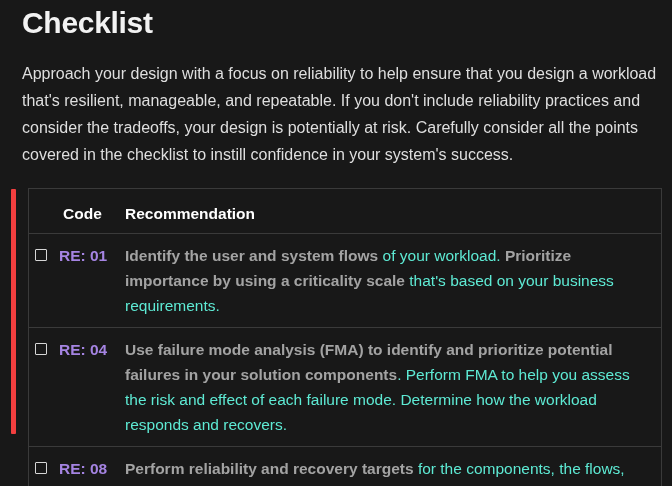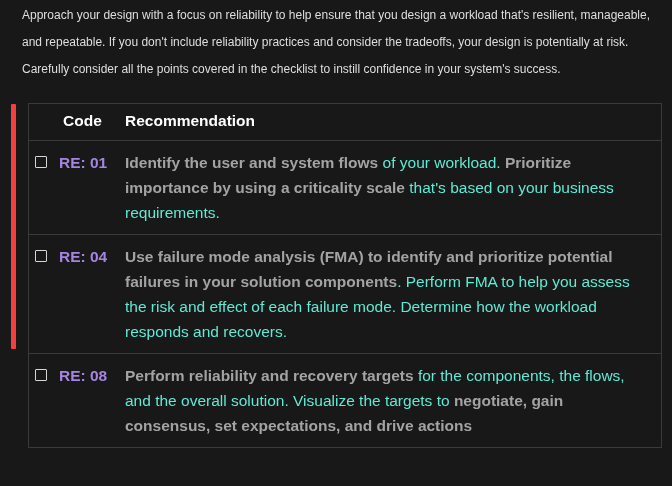--- a/index.html
+++ b/index.html
@@ -21,21 +21,21 @@
     margin: 4px 0 20px 0;
     font-size: 30px;
     line-height: 34px;
     font-weight: 700;
     letter-spacing: -0.3px;
     color: #f2f2f2;
   }
   p.intro {
     margin: 0 0 20px 0;
     max-width: 638px;
-    font-size: 12px;
+    font-size: 16px;
     line-height: 27px;
     color: #dfdfdf;
   }
   .table-region {
     position: relative;
   }
   .accent-bar {
     position: absolute;
     left: -11px;
     top: 1px;
@@ -57,21 +57,21 @@
   }
   th, td {
     vertical-align: top;
     text-align: left;
     padding: 9px 8px;
     line-height: 25px;
   }
   th {
     font-weight: 700;
     color: #ffffff;
-    padding-top: 4px;
+    padding-top: 12px;
     padding-bottom: 7px;
   }
   .col-check {
     width: 20px;
     padding-left: 6px;
     padding-right: 2px;
   }
   .col-code {
     width: 50px;
     padding-left: 2px;
@@ -102,20 +102,21 @@
   }
   td.col-rec strong {
     color: #a3a3a3;
     font-weight: 700;
   }
 </style>
 </head>
 <body>
 
 <main class="page">
+  <h1 class="page-title">Checklist</h1>
   <p class="intro">Approach your design with a focus on reliability to help ensure that you design a workload that's resilient, manageable, and repeatable. If you don't include reliability practices and consider the tradeoffs, your design is potentially at risk. Carefully consider all the points covered in the checklist to instill confidence in your system's success.</p>
 
   <div class="table-region">
     <div class="accent-bar"></div>
     <table class="checklist">
       <thead>
         <tr>
           <th class="col-check"></th>
           <th class="col-code">Code</th>
           <th class="col-rec">Recommendation</th>

